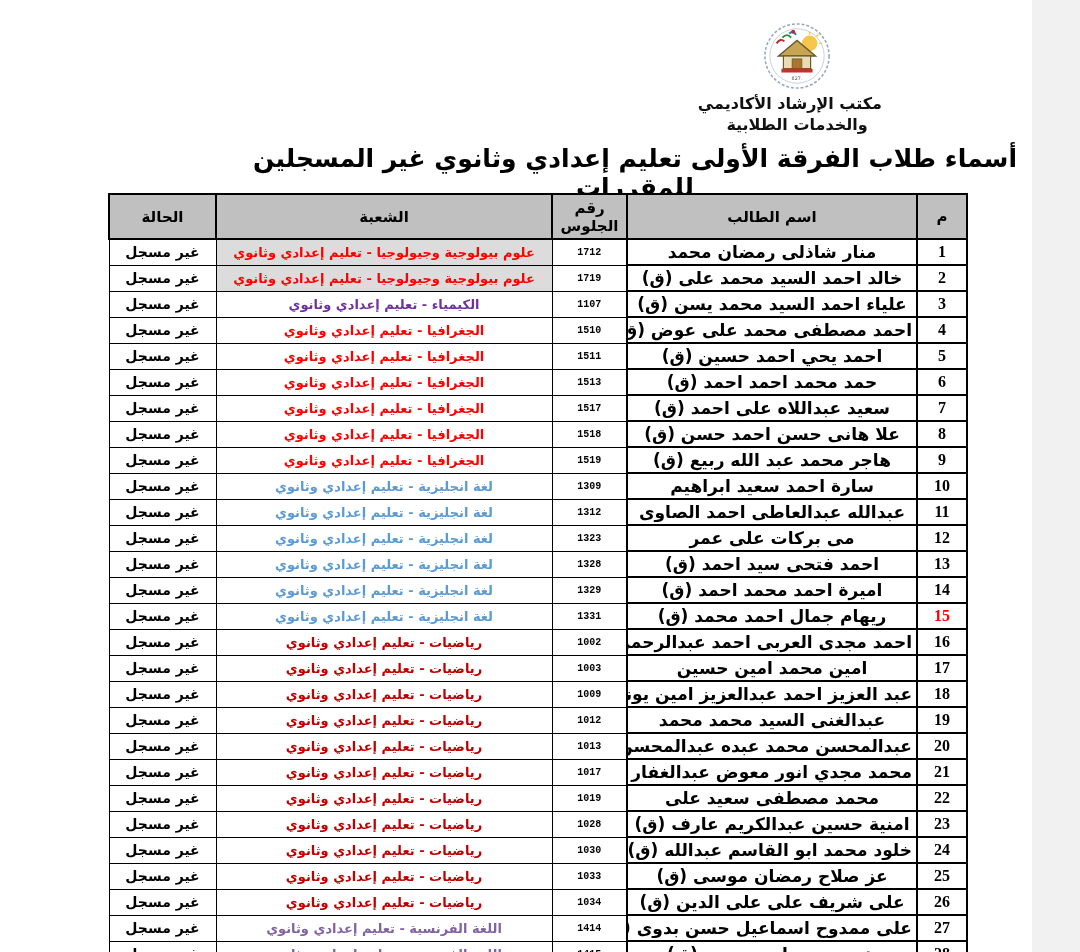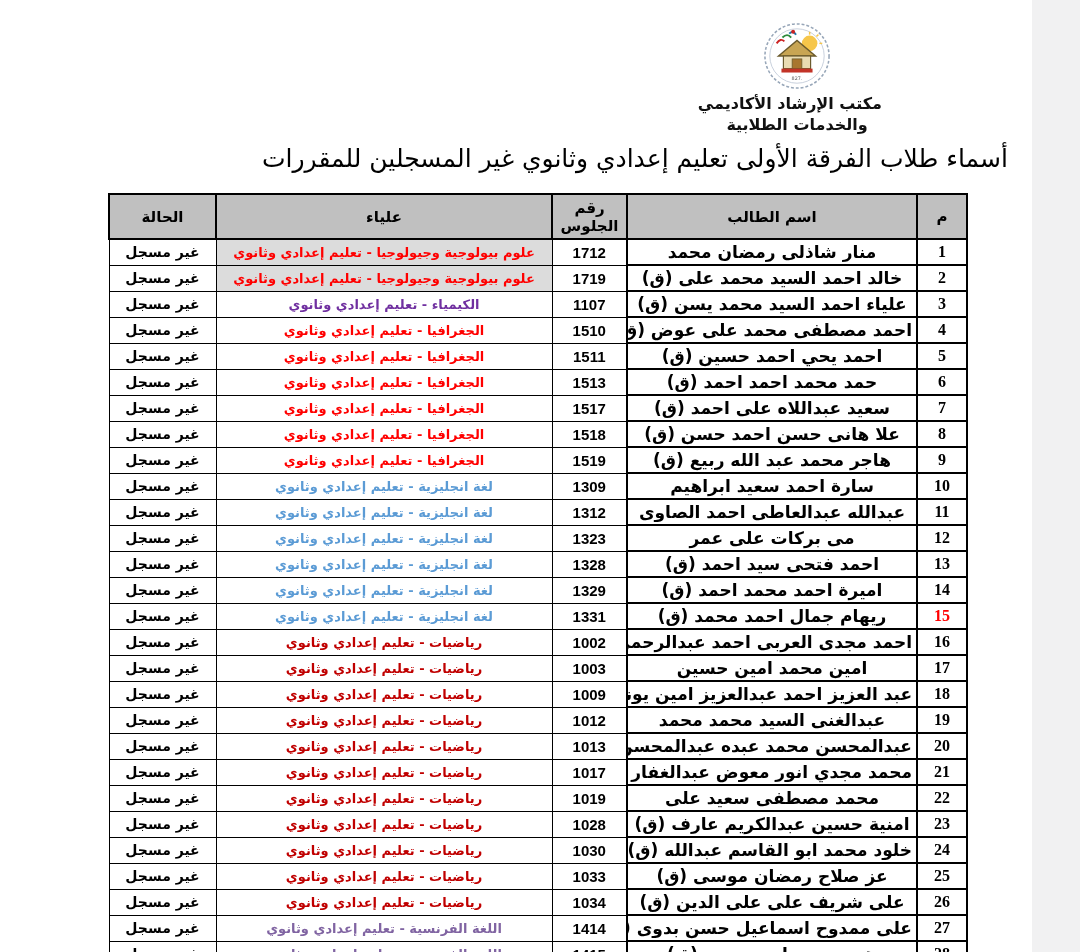--- a/index.html
+++ b/index.html
@@ -20,21 +20,21 @@
     text-align:center;
   }
   .logo-svg{display:block;margin:0 auto 4px auto;}
   .office-line{
     font-size:16px;font-weight:bold;color:#111;line-height:1.3;
     white-space:nowrap;
   }
   .title{
     position:absolute;top:144px;left:110px;width:858px;
     margin:0;text-align:center;
-    font-size:25px;font-weight:normal;color:#000;
+    font-size:25px;font-weight:bold;color:#000;
   }
   table.students-table{
     position:absolute;top:193px;right:112px;width:858px;
     border-collapse:collapse;table-layout:fixed;
     direction:rtl;
   }
   .students-table th{
     background:#c0c0c0;border:2px solid #000;
     font-size:15px;font-weight:bold;color:#000;
     height:43px;padding:0 6px;text-align:center;vertical-align:middle;
@@ -42,21 +42,21 @@
   .students-table td{
     border:1px solid #000;height:24px;padding:0 4px;
     text-align:center;vertical-align:middle;
     font-weight:bold;color:#000;overflow:hidden;white-space:nowrap;
   }
   td.cell-num{
     border-width:2px;font-family:"Liberation Serif", serif;
     font-size:16px;
   }
   td.cell-name{border-width:2px;font-size:17px;}
-  td.cell-seat{font-size:15px;font-family:Liberation Sans, sans-serif;}
+  td.cell-seat{font-size:10px;font-family:Liberation Mono, monospace;}
   td.cell-div{font-size:13px;}
   td.cell-status{font-size:14px;}
   col.c-num{width:50px;}
   col.c-name{width:290px;}
   col.c-seat{width:75px;}
   col.c-div{width:336px;}
   col.c-status{width:107px;}
 </style>
 </head>
 <body>
@@ -94,21 +94,21 @@
         <col class="c-name">
         <col class="c-seat">
         <col class="c-div">
         <col class="c-status">
     </colgroup>
     <thead>
       <tr>
         <th>م</th>
         <th>اسم الطالب</th>
         <th>رقم الجلوس</th>
-        <th>علياء</th>
+        <th>الشعبة</th>
         <th>الحالة</th>
       </tr>
     </thead>
     <tbody id="rows-body">
         <tr>
           <td class="cell-num">1</td>
           <td class="cell-name">منار شاذلى رمضان محمد</td>
           <td class="cell-seat">1712</td>
           <td class="cell-div" style="color: rgb(255, 0, 0); background: rgb(220, 220, 220);">علوم بيولوجية وجيولوجيا - تعليم إعدادي وثانوي</td>
           <td class="cell-status">غير مسجل</td>

